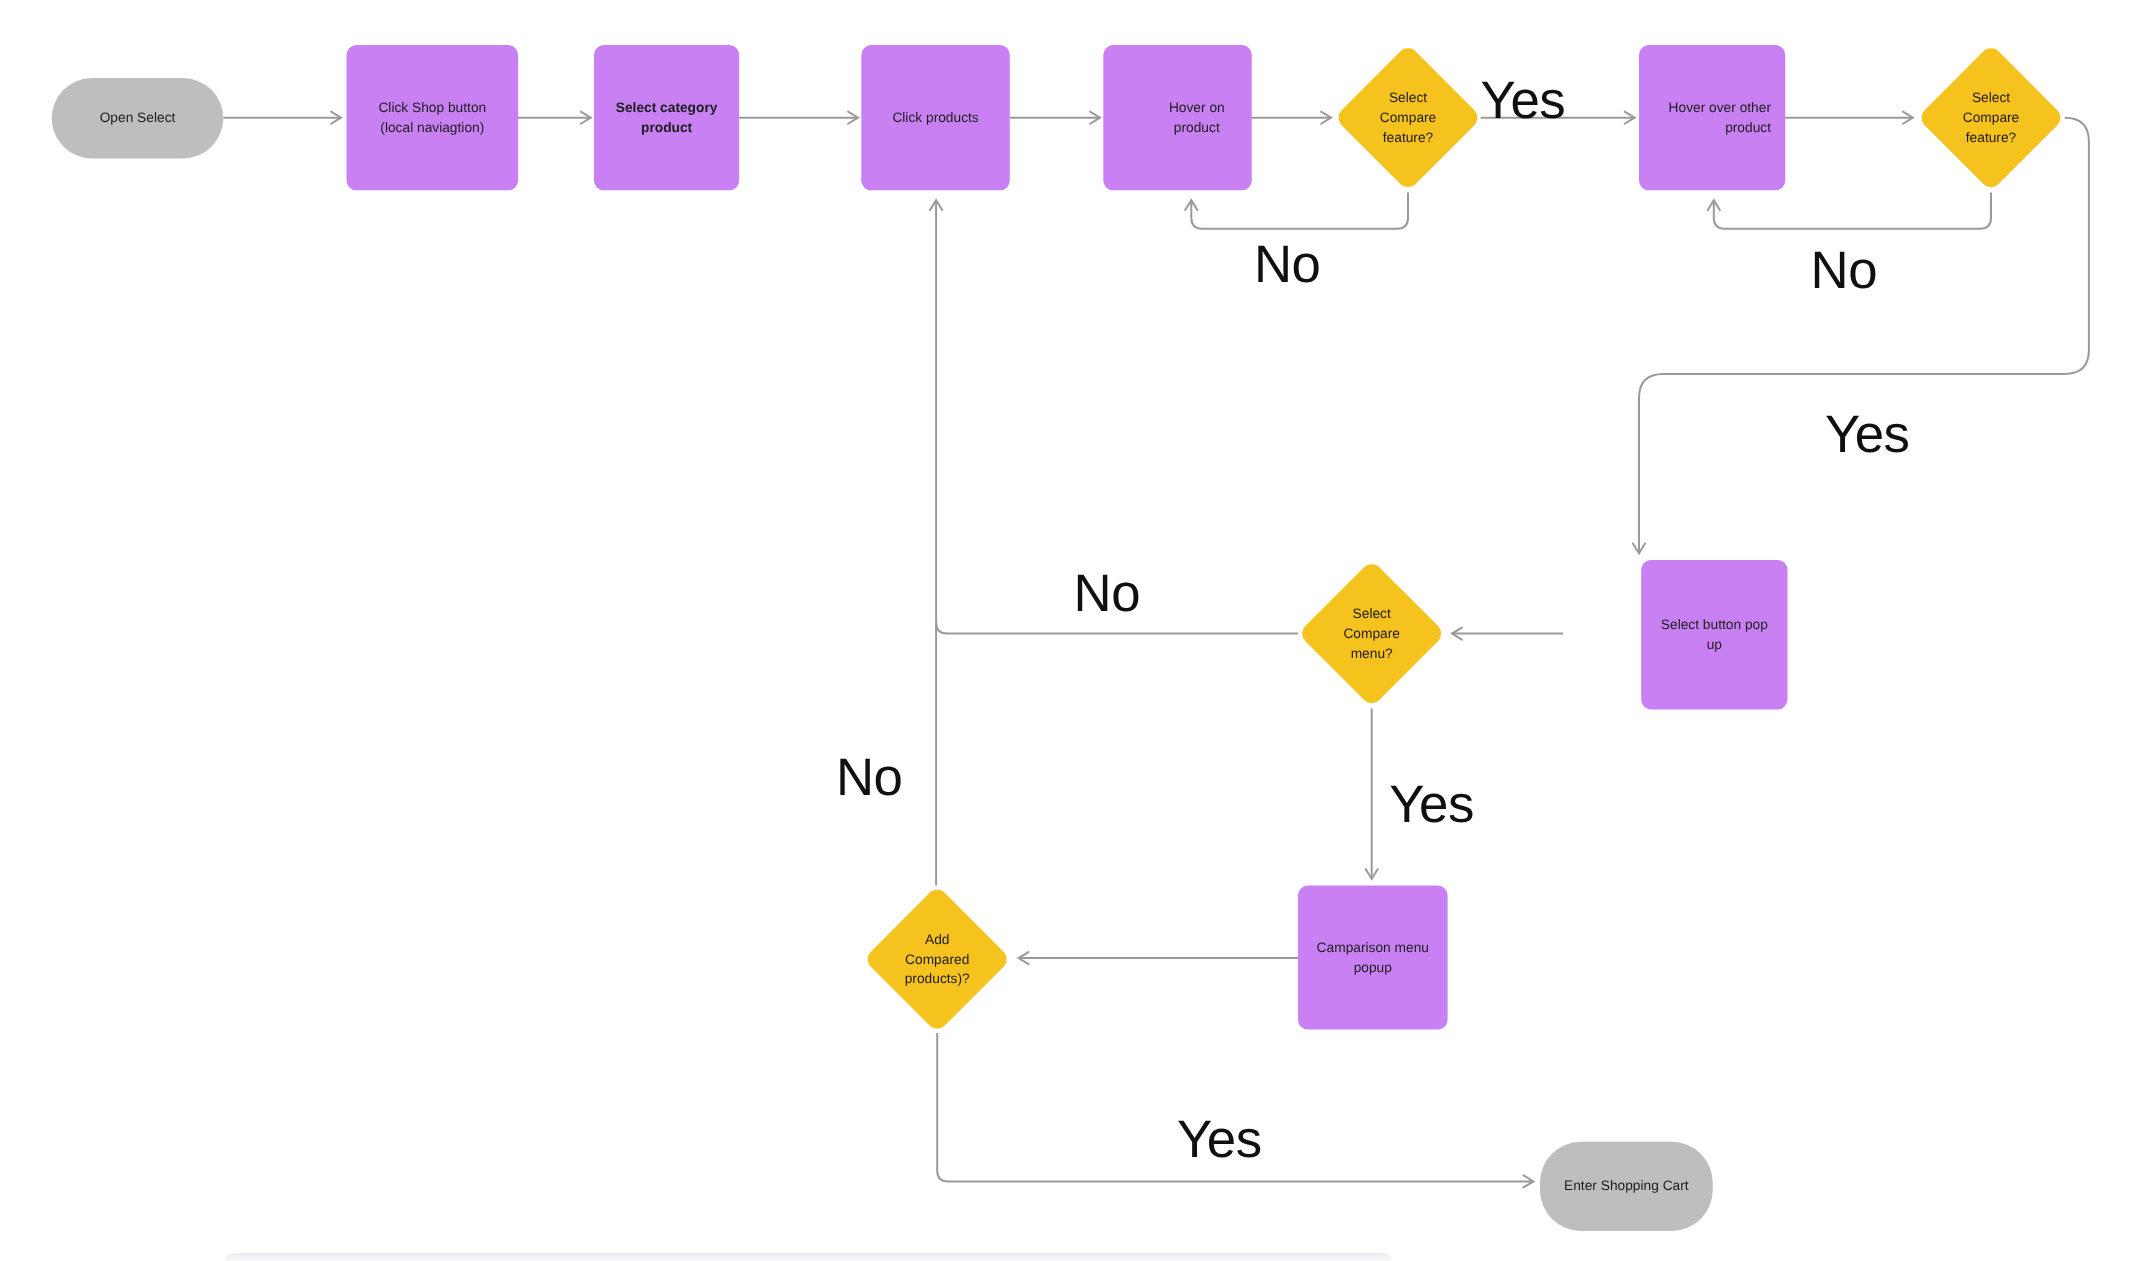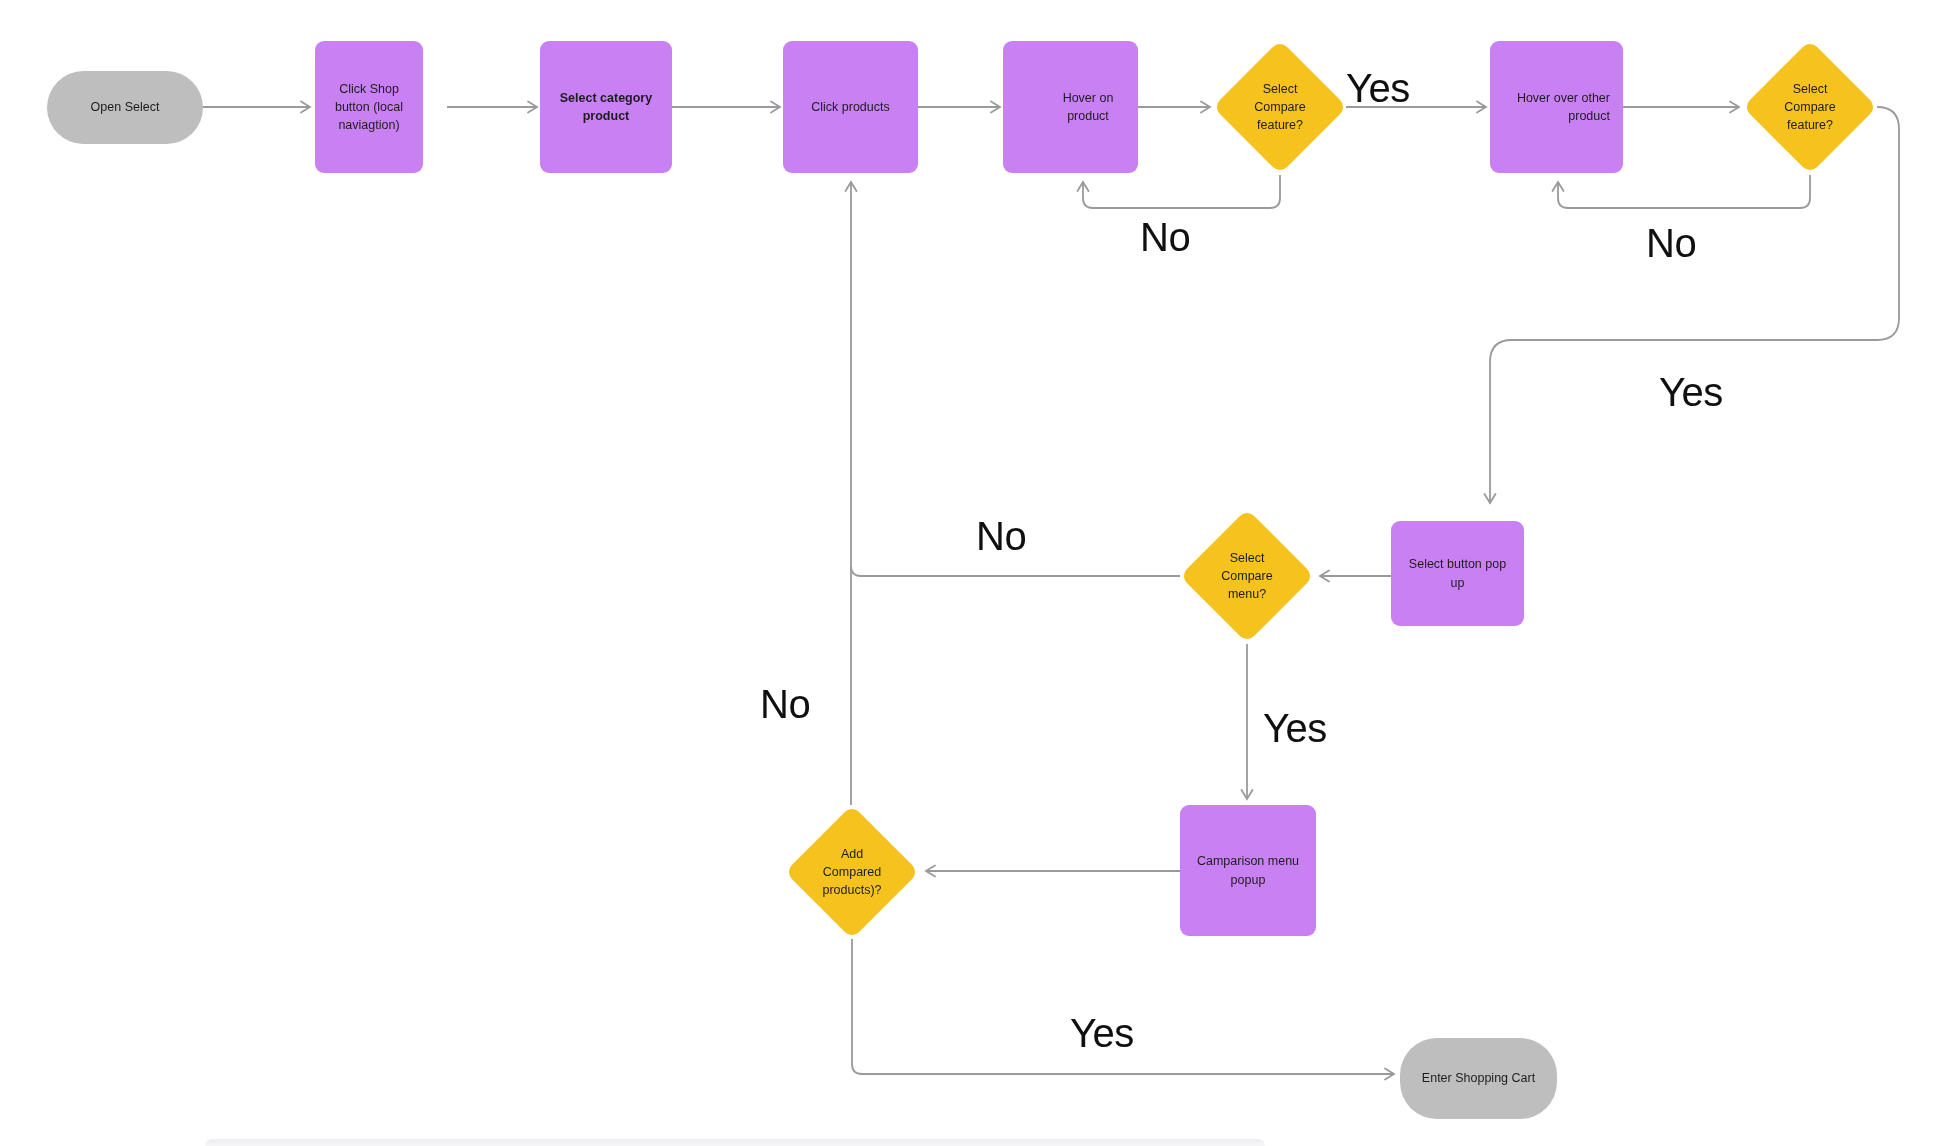--- a/index.html
+++ b/index.html
@@ -35,21 +35,21 @@
   .diamond .shape{
     position:absolute;left:50%;top:50%;
     width:95px;height:95px;
     transform:translate(-50%,-50%) rotate(45deg);
     background:var(--decision,#F6C21E);
     border-radius:10px;
   }
   .diamond .lbl{position:relative;z-index:1;width:66px;}
   .edge-label{
     position:absolute;
-    font-size:40px;font-weight:500;line-height:1;
+    font-size:48px;font-weight:500;line-height:1;
     color:#101010;letter-spacing:-0.5px;
     white-space:nowrap;
   }
   .bottom-edge{
     position:absolute;left:205px;bottom:0;
     width:1060px;height:7px;
     background:linear-gradient(#ededef,#f6f6f8);
     border-radius:8px 8px 0 0;
   }
 </style>
@@ -79,21 +79,21 @@
     <path d="M851,805 L851,182" marker-end="url(#arrow)"></path>
     <path d="M1247,644 L1247,799" marker-end="url(#arrow)"></path>
     <path d="M1180,871 L926,871" marker-end="url(#arrow)"></path>
     <path d="M852,939 L852,1064 Q852,1074 862,1074 L1394,1074" marker-end="url(#arrow)"></path>
   </svg>
 
   <div class="node terminal" style="left:47px;top:71px;width:156px;height:73px;">
     <span>Open Select</span>
   </div>
 
-  <div class="node process" style="left:315px;top:41px;width:108px;height:132px;">
+  <div class="node process" style="left:315px;top:41px;width:156px;height:132px;">
     <span>Click Shop button (local naviagtion)</span>
   </div>
 
   <div class="node process" style="left:540px;top:41px;width:132px;height:132px;font-weight:bold;">
     <span>Select category product</span>
   </div>
 
   <div class="node process" style="left:783px;top:41px;width:135px;height:132px;">
     <span>Click products</span>
   </div>
@@ -109,21 +109,21 @@
 
   <div class="node process" style="left:1490px;top:41px;width:133px;height:132px;text-align:right;">
     <span>Hover over other product</span>
   </div>
 
   <div class="node diamond" style="left:1743px;top:40px;">
     <div class="shape"></div>
     <span class="lbl">Select Compare feature?</span>
   </div>
 
-  <div class="node process" style="left:1391px;top:509px;width:133px;height:105px;margin-top:12px;">
+  <div class="node process" style="left:1492px;top:509px;width:133px;height:136px;">
     <span>Select button pop up</span>
   </div>
 
   <div class="node diamond" style="left:1180px;top:509px;">
     <div class="shape"></div>
     <span class="lbl">Select Compare menu?</span>
   </div>
 
   <div class="node process" style="left:1180px;top:805px;width:136px;height:131px;">
     <span>Camparison menu popup</span>

